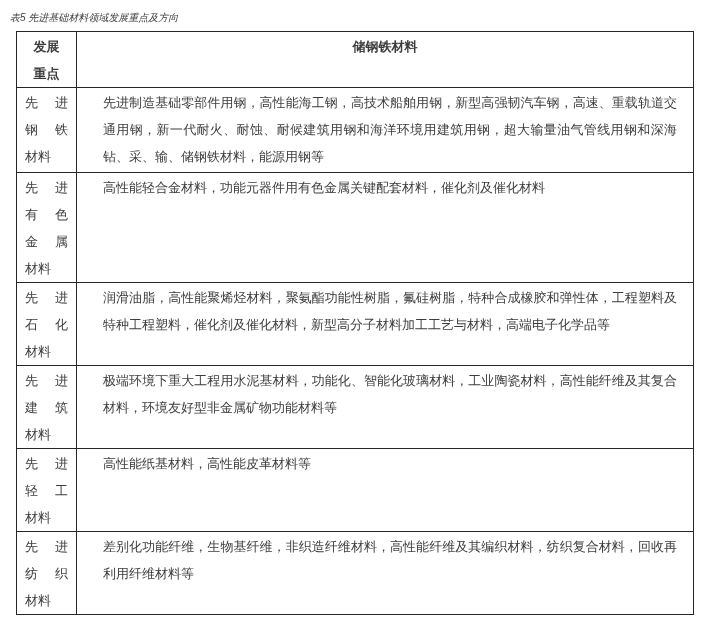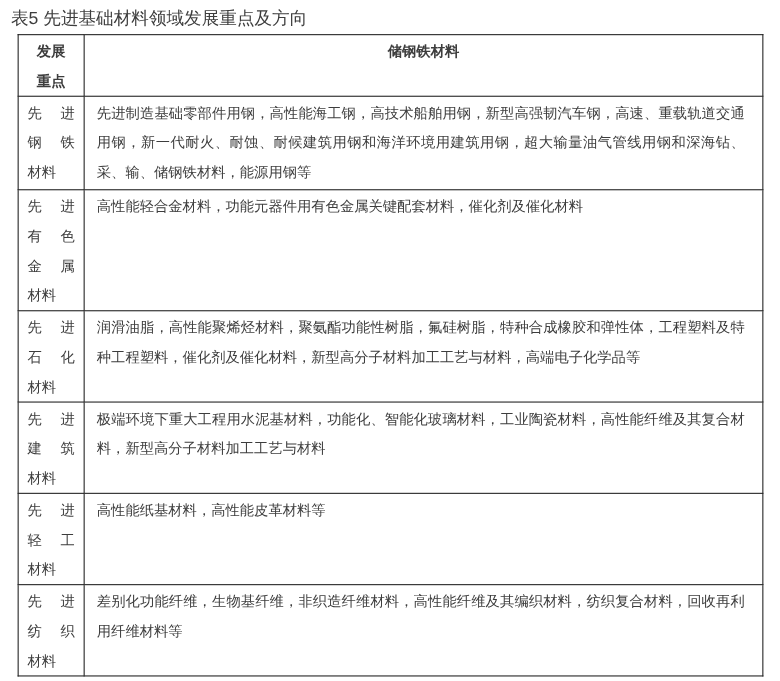--- a/index.html
+++ b/index.html
@@ -17,24 +17,25 @@
     width: 709px;
     height: 619px;
     background: var(--background);
     font-family: "Liberation Sans", sans-serif;
     color: var(--text);
   }
   .doc-title {
     position: absolute;
     left: 10px;
     top: 9px;
-    font-size: 16px;
+    font-size: 10px;
     line-height: 18px;
     color: var(--text);
     white-space: nowrap;
+    font-style: italic;
   }
   table.doc-table {
     position: absolute;
     left: 16px;
     top: 31px;
     width: 677px;
     border-collapse: collapse;
     table-layout: fixed;
     font-size: 13px;
     color: var(--text);
@@ -55,21 +56,21 @@
   }
   td.cell-focus .jline {
     text-align: justify;
     text-align-last: justify;
   }
   td.cell-focus .jline.last {
     text-align: right;
     text-align-last: left;
   }
   td.cell-direction {
-    padding: 1px 16px 0 11px;
+    padding: 1px 16px 0 26px;
     text-align: justify;
   }
   tr.row-header  { height: 52px; padding-left: 24px; }
   tr.row-steel   { height: 85px; }
   tr.row-nonferrous { height: 107px; }
   tr.row-petrochem  { height: 83px; }
   tr.row-building   { height: 81px; }
   tr.row-lightind   { height: 81px; }
   tr.row-textile    { height: 80px; }
 </style>
@@ -117,21 +118,21 @@
         <div class="jline last">材料</div>
       </td>
       <td class="cell-direction">润滑油脂，高性能聚烯烃材料，聚氨酯功能性树脂，氟硅树脂，特种合成橡胶和弹性体，工程塑料及特种工程塑料，催化剂及催化材料，新型高分子材料加工工艺与材料，高端电子化学品等</td>
     </tr>
     <tr class="row-building">
       <td class="cell-focus">
         <div class="jline">先进</div>
         <div class="jline">建筑</div>
         <div class="jline last">材料</div>
       </td>
-      <td class="cell-direction">极端环境下重大工程用水泥基材料，功能化、智能化玻璃材料，工业陶瓷材料，高性能纤维及其复合材料，新型高分子材料加工工艺与材料</td>
+      <td class="cell-direction">极端环境下重大工程用水泥基材料，功能化、智能化玻璃材料，工业陶瓷材料，高性能纤维及其复合材料，环境友好型非金属矿物功能材料等</td>
     </tr>
     <tr class="row-lightind">
       <td class="cell-focus">
         <div class="jline">先进</div>
         <div class="jline">轻工</div>
         <div class="jline last">材料</div>
       </td>
       <td class="cell-direction">高性能纸基材料，高性能皮革材料等</td>
     </tr>
     <tr class="row-textile">

